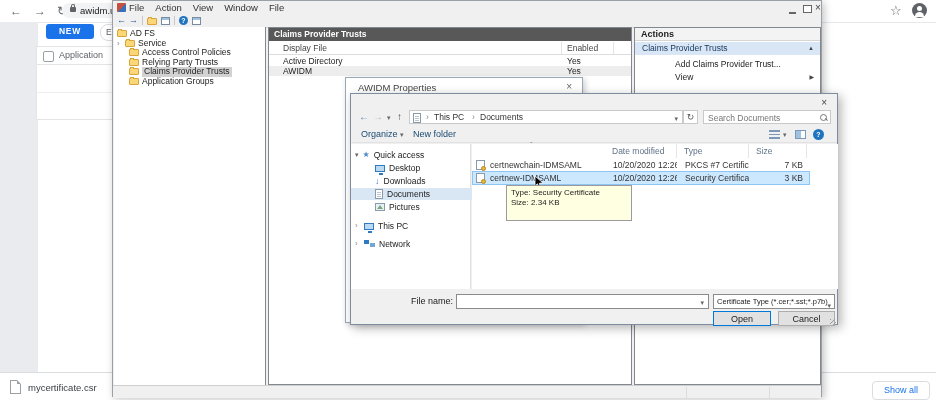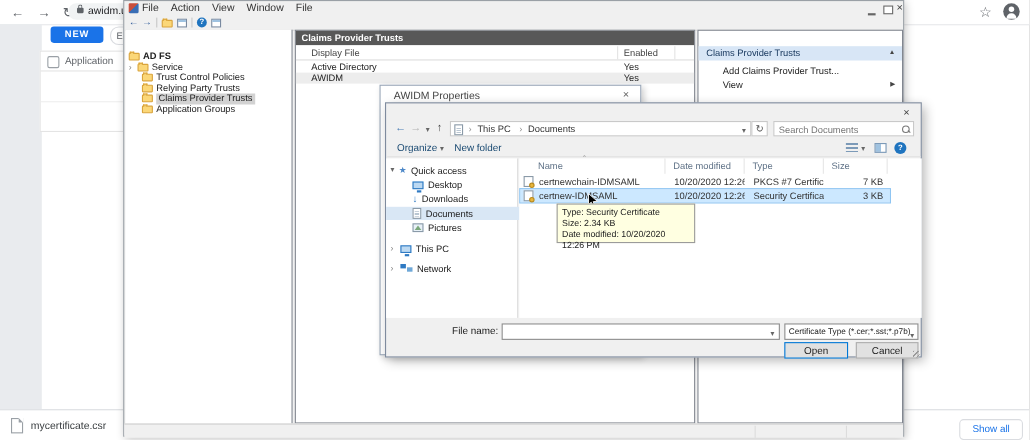--- a/index.html
+++ b/index.html
@@ -54,21 +54,21 @@
   .texp{color:#888;font-size:8px;width:5px;}
   .tsel{background:#d2d2d2;padding:0 2px;}
   .listpane{left:155px;top:26px;width:364px;height:358px;background:#fff;border:1px solid #828790;box-sizing:border-box;}
   .lphead{left:0;top:0;width:100%;height:13px;background:#585858;color:#fff;font-size:8.5px;font-weight:bold;line-height:13px;padding-left:5px;box-sizing:border-box;}
   .lpcols{left:0;top:14px;width:100%;height:12px;border-bottom:1px solid #ddd;font-size:8.5px;color:#444;line-height:12px;}
   .lpdiv{top:14px;width:1px;height:12px;background:#e3e3e3;}
   .lprow{left:0;width:100%;height:10px;font-size:8.5px;line-height:10px;}
   .actpane{left:521px;top:26px;width:187px;height:358px;background:#fff;border:1px solid #828790;box-sizing:border-box;}
   .acthead{left:0;top:0;width:100%;height:13px;background:#f3f3f3;border-bottom:1px solid #d5d5d5;font-size:9px;font-weight:bold;line-height:13px;padding-left:6px;box-sizing:border-box;}
   .actgroup{left:0;top:14px;width:100%;height:13px;background:#d8e6f6;color:#16365c;font-size:8.5px;line-height:13px;padding-left:7px;box-sizing:border-box;}
-  .actitem{left:0;width:100%;height:12px;font-size:8.5px;line-height:12px;padding-left:22px;box-sizing:border-box;}
+  .actitem{left:0;width:100%;height:12px;font-size:8.5px;line-height:12px;padding-left:40px;box-sizing:border-box;}
   .statusbar{left:0;top:384px;width:708px;height:12px;background:#f0f0f0;border-top:1px solid #cfcfcf;}
   .sdiv{top:1px;width:1px;height:11px;background:#dcdcdc;}
   
   .propdlg{left:345px;top:77px;width:238px;height:246px;background:#fff;border:1px solid #9aa7b8;box-shadow:2px 2px 6px rgba(0,0,0,.2);box-sizing:border-box;}
   .fdlg{left:350px;top:93px;width:488px;height:232px;background:#f0f0f0;border:1px solid #7f8b9e;
         box-shadow:3px 3px 10px rgba(0,0,0,.3);box-sizing:border-box;}
   .fdtitle{left:8px;top:3px;font-size:9.5px;color:#111;}
   .xbtn{font-size:10px;color:#444;line-height:10px;}
   .addrrow{font-size:10px;line-height:13px;}
   .addrbox{left:58px;top:16px;width:274px;height:14px;background:#fff;border:1px solid #c9c9c9;box-sizing:border-box;}
@@ -173,32 +173,32 @@
       <span class="abs" style="left:16px;color:#2b5797;">→</span>
       <span class="abs tsep" style="left:29px;"></span>
       <span class="abs folder" style="left:34px;top:4px;"></span>
       <span class="abs miniwin" style="left:48px;top:3px;"></span>
       <span class="abs tsep" style="left:61px;"></span>
       <span class="abs helpdot" style="left:66px;top:2px;">?</span>
       <span class="abs miniwin" style="left:79px;top:3px;"></span>
     </div>
 
     <div class="abs treepane">
-      <div class="trow" style="margin-top:20px;font-weight:bold;">
+      <div class="trow" style="margin-top:2px;">
         <span class="folder" style="position:relative;"></span>
         <span>AD FS</span>
       </div>
       <div class="trow">
         <span class="texp">›</span>
         <span class="folder" style="position:relative;"></span>
         <span>Service</span>
       </div>
       <div class="trow tindent">
         <span class="folder" style="position:relative;"></span>
-        <span>Trust Control Policies</span>
+        <span>Access Control Policies</span>
       </div>
       <div class="trow tindent">
         <span class="folder" style="position:relative;"></span>
         <span>Relying Party Trusts</span>
       </div>
       <div class="trow tindent">
         <span class="folder" style="position:relative;"></span>
         <span class="tsel">Claims Provider Trusts</span>
       </div>
       <div class="trow tindent">
@@ -219,20 +219,21 @@
         <span class="abs" style="left:14px;">Active Directory</span>
         <span class="abs" style="left:298px;">Yes</span>
       </div>
       <div class="abs lprow" style="top:38px;background:#ededed;">
         <span class="abs" style="left:14px;">AWIDM</span>
         <span class="abs" style="left:298px;">Yes</span>
       </div>
     </div>
 
     <div class="abs actpane">
+      <div class="abs acthead">Actions</div>
       <div class="abs actgroup">
         <span>Claims Provider Trusts</span>
         <span class="abs" style="right:6px;top:0;font-size:6px;color:#444;">▲</span>
       </div>
       <div class="abs actitem" style="top:30px;">Add Claims Provider Trust...</div>
       <div class="abs actitem" style="top:43px;">
         <span>View</span>
         <span class="abs" style="right:6px;top:0;font-size:6px;color:#444;">▶</span>
       </div>
       <div class="abs actitem" style="top:69px;">
@@ -333,21 +334,20 @@
       </div>
       <div class="nrow" style="top:94px;">
         <span class="texp" style="margin-left:4px;">›</span>
         <span class="netic" style="position:relative;"></span>
         <span>Network</span>
       </div>
     </div>
 
     <div class="abs flist">
       <span class="abs" style="left:58px;top:-4px;font-size:8px;color:#888;">ˆ</span>
-      <div class="fhead" style="left:0;width:133px;padding-left:17px;">Name</div>
       <div class="fhead" style="left:133px;width:72px;padding-left:7px;">Date modified</div>
       <div class="fhead" style="left:205px;width:72px;padding-left:7px;">Type</div>
       <div class="fhead" style="left:277px;width:58px;padding-left:7px;">Size</div>
 
       <div class="frow" style="top:15px;">
         <span class="certic" style="position:absolute;left:3px;top:1px;"></span>
         <span class="fcell" style="left:17px;width:114px;">certnewchain-IDMSAML</span>
         <span class="fcell" style="left:140px;width:64px;">10/20/2020 12:26 ...</span>
         <span class="fcell" style="left:212px;width:64px;">PKCS #7 Certificates</span>
         <span class="fcell" style="left:284px;width:46px;text-align:right;">7 KB</span>
@@ -362,21 +362,20 @@
     </div>
 
     <span class="abs cursor">
       <svg width="10" height="14" viewBox="0 0 10 14">
           <path d="M1 1 L1 11 L3.5 8.8 L5 13 L6.8 12.3 L5.3 8.3 L9 8 Z" fill="#000" stroke="#fff" stroke-width="0.8"></path>
         </svg>
     </span>
     <div class="abs tooltip">
       <div>Type: Security Certificate</div>
       <div>Size: 2.34 KB</div>
-      <div>Date modified: 10/20/2020 12:26 PM</div>
     </div>
 
     <span class="abs fnlabel" style="left:60px;top:202px;">File name:</span>
     <div class="abs fninput">
       <input style="">
       <span class="abs caret" style="right:4px;top:4px;">▾</span>
     </div>
     <div class="abs ftype">
       <span>Certificate Type (*.cer;*.sst;*.p7b)</span>
       <span class="abs caret" style="right:3px;top:4px;">▾</span>

